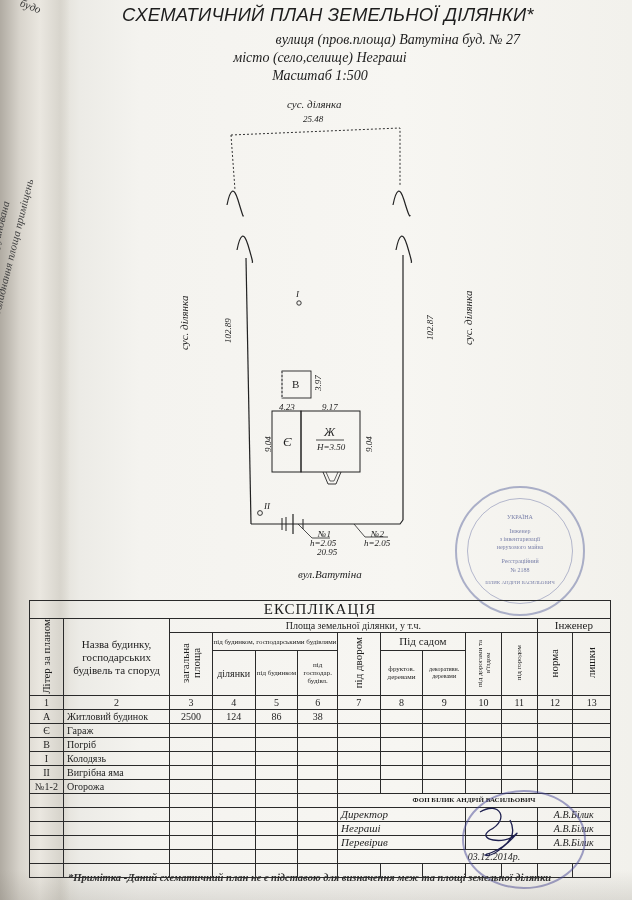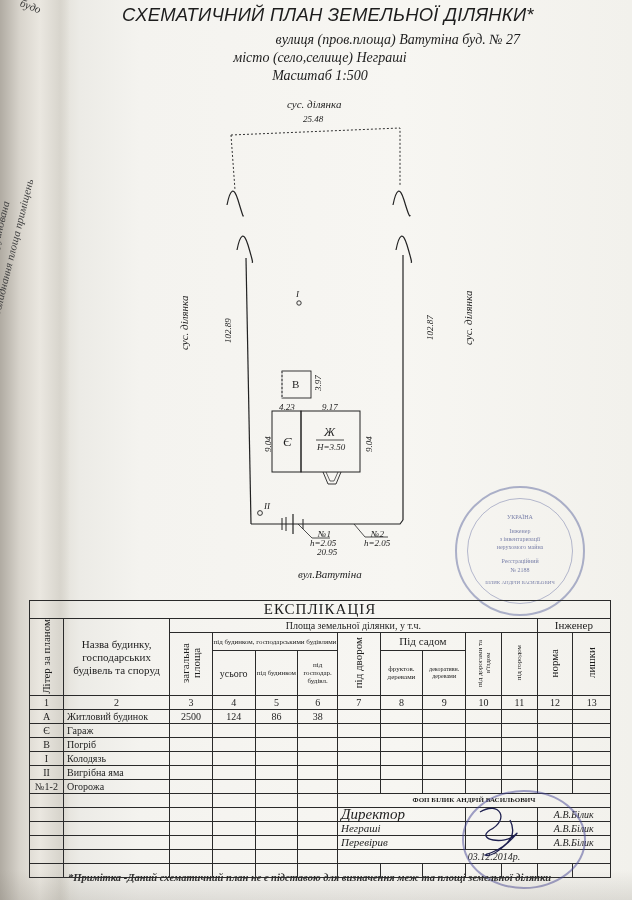--- a/index.html
+++ b/index.html
@@ -150,21 +150,21 @@
     <td rowspan="2" style="height:60px;"><span class="vt">загальна площа</span></td>
     <td colspan="3" class="small">під будинком, господарськими будівлями</td>
     <td rowspan="2"><span class="vt">під двором</span></td>
     <td colspan="2" style="font-size:11px;">Під садом</td>
     <td rowspan="2"><span class="vt-s">під дорогами та в'їздом</span></td>
     <td rowspan="2"><span class="vt-s">під городом</span></td>
     <td rowspan="2"><span class="vt">норма</span></td>
     <td rowspan="2"><span class="vt">лишки</span></td>
   </tr>
   <tr>
-    <td style="height:34px;">усього</td>
+    <td style="height:34px;">ділянки</td>
     <td class="small">під будинком</td>
     <td class="small">під господар. будівл.</td>
     <td class="small">фруктов. деревами</td>
     <td class="xsmall">декоративн. деревами</td>
   </tr>
   <tr>
     <td>1</td>
         <td>2</td>
     <td>3</td>
         <td>4</td>
@@ -277,21 +277,21 @@
         <td></td>
         <td colspan="7" style="font-size:7px;font-weight:bold;">ФОП БІЛИК АНДРІЙ ВАСИЛЬОВИЧ</td>
       </tr>
   <tr>
         <td></td>
         <td></td>
         <td></td>
         <td></td>
         <td></td>
         <td></td>
-        <td colspan="3" class="left" style="font-style:italic;font-size:15px;margin-left:20px;">Директор</td>
+        <td colspan="3" class="left" style="font-style:italic;font-size:11px;margin-left:20px;">Директор</td>
         <td colspan="2"></td>
         <td colspan="2" style="font-style:italic;">А.В.Білик</td>
       </tr>
   <tr>
         <td></td>
         <td></td>
         <td></td>
         <td></td>
         <td></td>
         <td></td>

